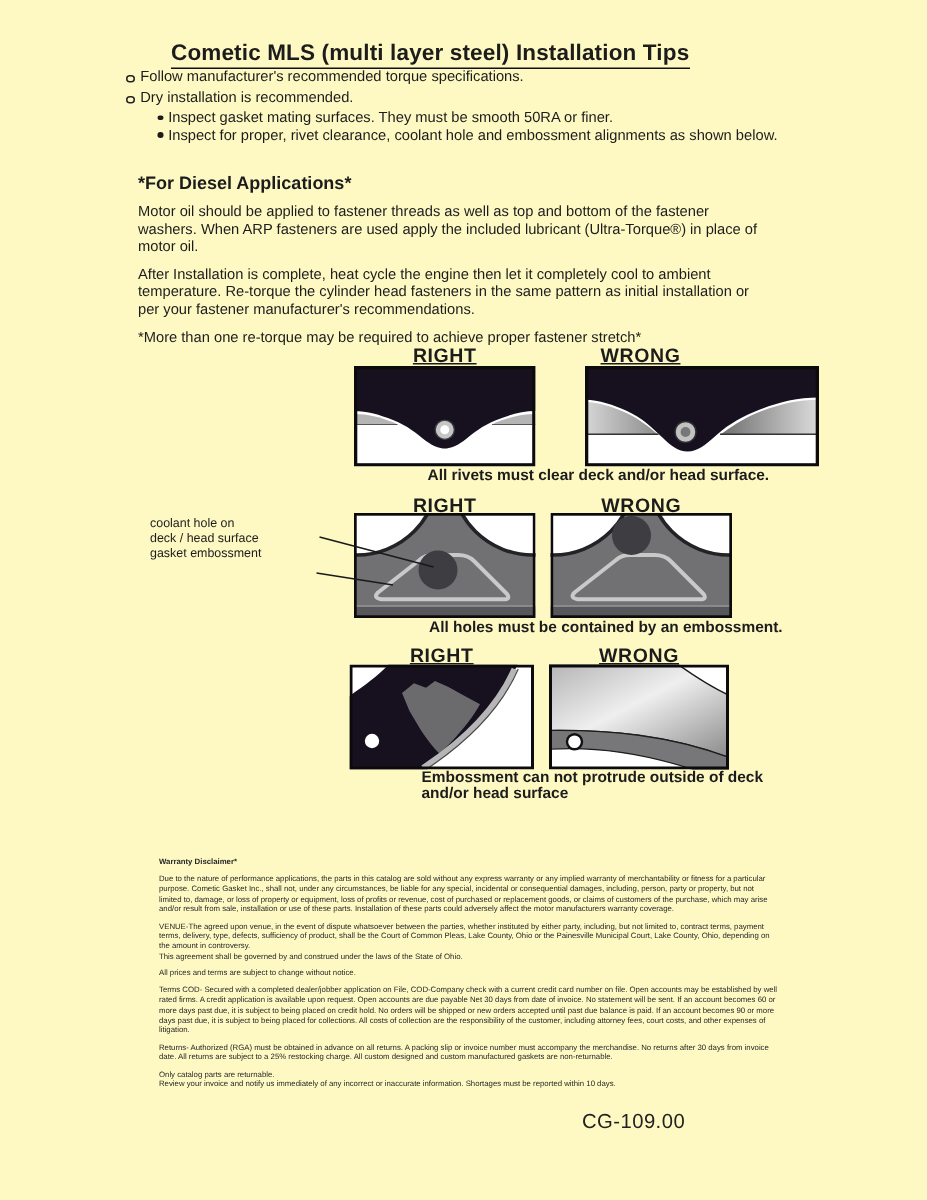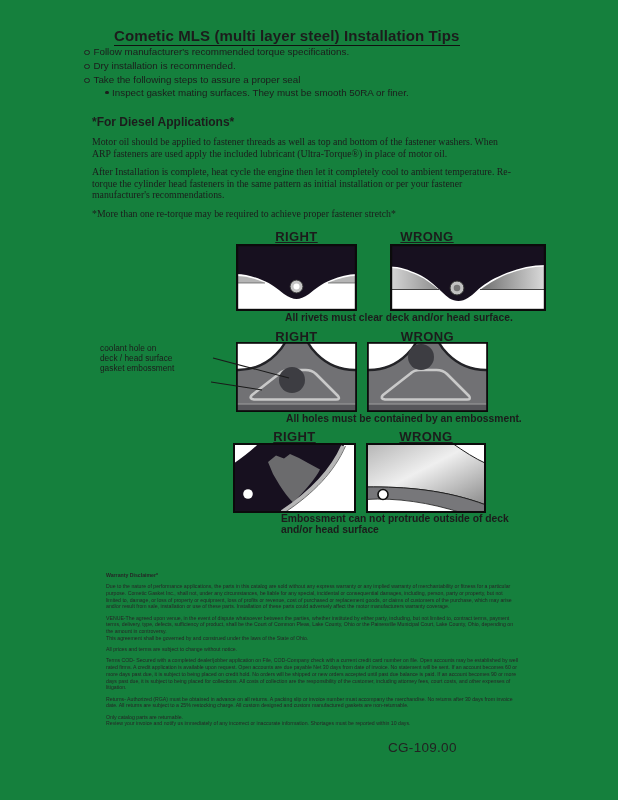--- a/index.html
+++ b/index.html
@@ -1,33 +1,33 @@
 <!DOCTYPE html>
 <html><head>
 <meta charset="utf-8">
 <style>
   html,body { margin:0; padding:0; background:#ffffff; }
   #page {
-    position:relative; width:618px; height:800px; background:#15803d;
+    position:relative; width:618px; height:800px; background:#fef9c3;
     font-family:"Liberation Sans", sans-serif; color:#1c1c1c; overflow:hidden;
   }
   .title {
     position:absolute; left:114px; top:27px;
     font-size:15px; font-weight:bold; letter-spacing:0.1px;
     border-bottom:1.5px solid #111; padding-bottom:1px;
   }
   .tips { position:absolute; left:84px; top:45px; width:474px; font-size:9.8px; }
   .tip-row { display:flex; line-height:14px; }
   .marker-o { flex:none; width:3.5px; height:3.5px; border:1px solid #222; border-radius:50%; margin:4.8px 4px 0 0; }
   .sub-row { display:flex; line-height:11.5px; padding-left:21px; }
   .marker-dot { flex:none; width:3.6px; height:3.6px; background:#1c1c1c; border-radius:50%; margin:3.6px 3.5px 0 0; }
 
   .diesel { position:absolute; left:92px; top:117px; width:420px; font-size:9.8px; line-height:11.8px; }
   .diesel .dz-h { font-size:12px; font-weight:bold; margin:0 0 7px 0; }
-  .diesel p { margin:0 0 6.5px 0;font-family:Liberation Serif, serif; }
+  .diesel p { margin:0 0 6.5px 0; }
 
   .fig-label { position:absolute; font-size:13px; font-weight:bold; letter-spacing:0.4px; text-align:center;text-decoration:underline; }
   .fig-box { position:absolute; }
   .fig-box svg { display:block; }
   .caption { position:absolute; font-size:10.3px; font-weight:bold; line-height:10.6px;margin-left:48px; }
 
   .lbl-coolant { position:absolute; left:100px; top:344px; width:112px; text-align:left; font-size:8.3px; line-height:9.6px; }
   .lbl-emboss  { position:absolute; left:100px; top:363px; width:110px; text-align:left; font-size:8.3px; }
   .leader-overlay { position:absolute; left:0; top:0; pointer-events:none; }
 
@@ -46,27 +46,27 @@
 
   <div class="tips">
     <div class="tip-row">
       <span class="marker-o"></span>
       <span>Follow manufacturer's recommended torque specifications.</span>
     </div>
     <div class="tip-row">
       <span class="marker-o"></span>
       <span>Dry installation is recommended.</span>
     </div>
-    <div class="tip-row">
-      <span class="marker-o"></span>
-      <span>Take the following steps to assure a proper seal</span>
-    </div>
     <div class="sub-row">
       <span class="marker-dot"></span>
       <span>Inspect gasket mating surfaces.  They must be smooth 50RA or finer.</span>
+    </div>
+    <div class="sub-row">
+      <span class="marker-dot"></span>
+      <span>Inspect for proper, rivet clearance, coolant hole and embossment alignments as shown below.</span>
     </div>
   </div>
 
   <div class="diesel">
     <div class="dz-h">*For Diesel Applications*</div>
     <p>Motor oil should be applied to fastener threads as well as top and bottom of the fastener washers. When ARP fasteners are used apply the included lubricant (Ultra-Torque®) in place of motor oil.</p>
     <p>After Installation is complete, heat cycle the engine then let it completely cool to ambient temperature. Re-torque the cylinder head fasteners in the same pattern as initial installation or per your fastener manufacturer's recommendations.</p>
     <p>*More than one re-torque may be required to achieve proper fastener stretch*</p>
   </div>
 

